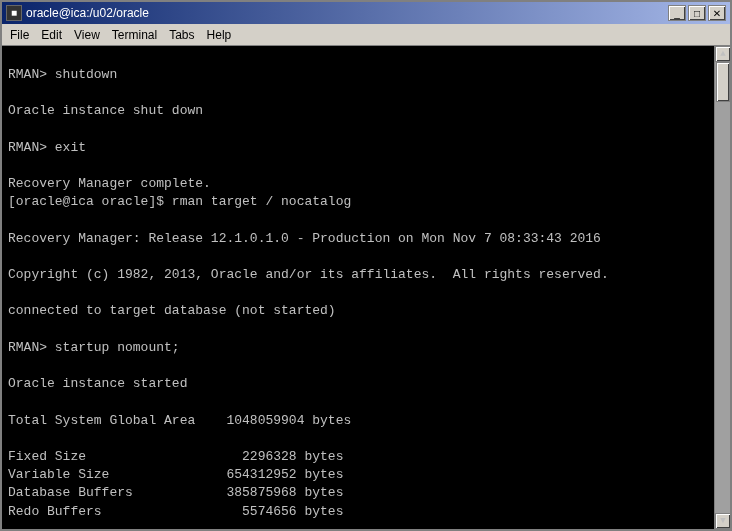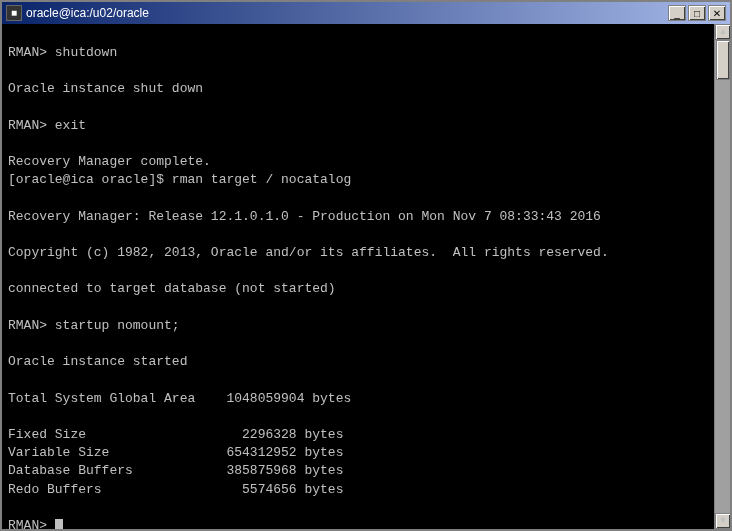--- a/index.html
+++ b/index.html
@@ -184,20 +184,28 @@
       <div class="title-bar-icon">■</div>
       <span class="title-bar-title">oracle@ica:/u02/oracle</span>
     </div>
     <div class="title-bar-buttons">
       <div class="tb-btn">_</div>
       <div class="tb-btn">□</div>
       <div class="tb-btn close">✕</div>
     </div>
   </div>
 
+  <div class="menu-bar">
+    <div class="menu-item">File</div>
+    <div class="menu-item">Edit</div>
+    <div class="menu-item">View</div>
+    <div class="menu-item">Terminal</div>
+    <div class="menu-item">Tabs</div>
+    <div class="menu-item">Help</div>
+  </div>
 
   <div class="terminal-area">
     <div class="terminal-content">RMAN&gt; shutdown
 
 Oracle instance shut down
 
 RMAN&gt; exit
 
 Recovery Manager complete.
 [oracle@ica oracle]$ rman target / nocatalog

